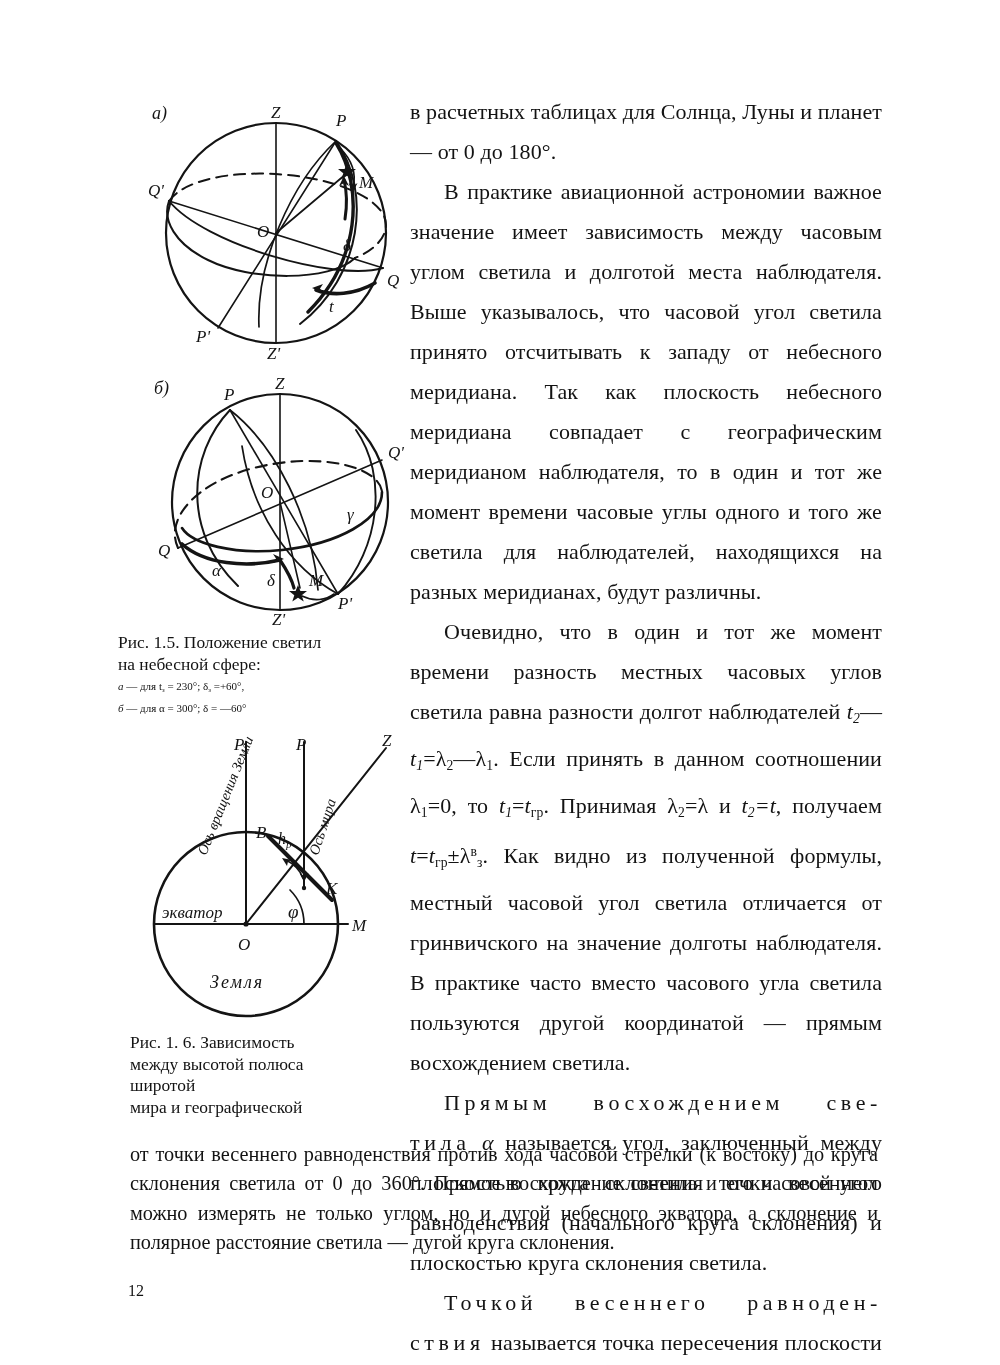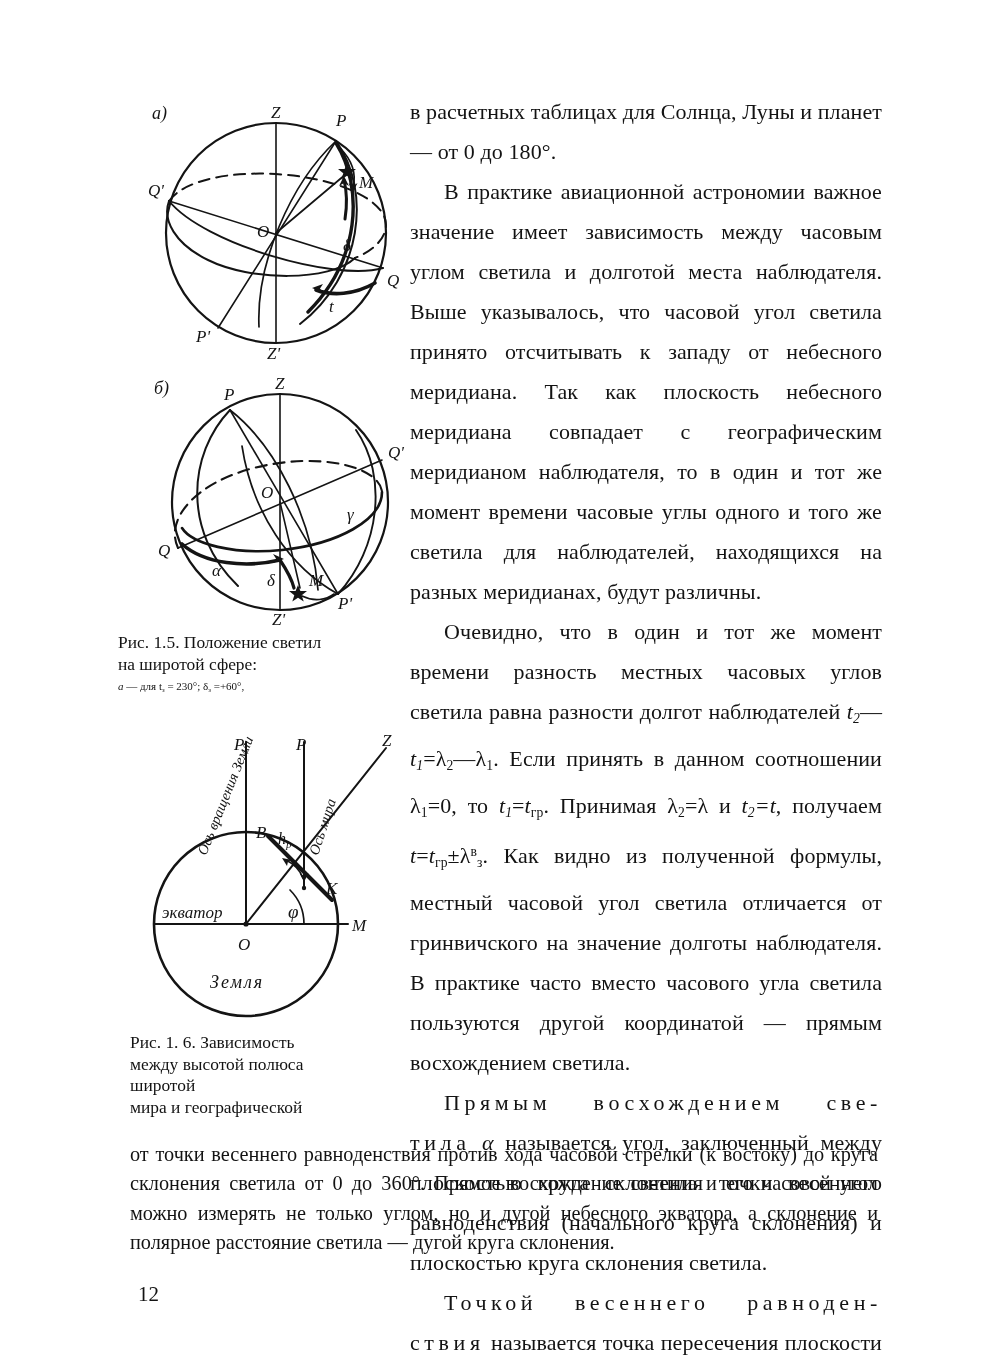--- a/index.html
+++ b/index.html
@@ -47,23 +47,23 @@
   }
   .fullwidth p { margin: 12px; }
 
   .spaced {
     letter-spacing: 4.6px;
     word-spacing: 5px;
   }
 
   .pageno {
     position: absolute;
-    left: 138px;
+    left: 128px;
     top: 1282px;
-    font-size: 21px;
+    font-size: 16px;
   }
 
   
   .mi { font-family: "Liberation Serif", serif; font-style: italic; }
   .sub { font-size: 0.62em; vertical-align: -0.28em; }
   .sup { font-size: 0.62em; vertical-align: 0.5em; }
 
   
   .fig {
     position: absolute;
@@ -188,24 +188,27 @@
         <text x="167" y="214">M</text>
         <text x="125" y="214">δ</text>
         <text x="70" y="204">α</text>
         <text x="205" y="148">γ</text>
       </g>
     </svg>
   </div>
 
   <div class="caption" style="left:118px; top:632px;">
     <span class="cap-line">Рис. 1.5. Положение светил</span>
-    <span class="cap-line">на широтой сфере:</span>
+    <span class="cap-line">на небесной сфере:</span>
     <div class="sub2">
       <span class="cap-line">
         <span class="mi">а</span><span> — для  t</span><span class="sub">з</span><span> = 230°;  δ</span><span class="sub">з</span><span> =+60°,</span>
+      </span>
+      <span class="cap-line">
+        <span class="mi">б</span><span>  —   для  α = 300°;  δ  = —60°</span>
       </span>
     </div>
   </div>
 
   <div class="fig" style="left:136px; top:728px;">
     <svg width="282" height="296" viewBox="0 0 282 296">
       <g fill="none" stroke="#141414" stroke-width="2.0" stroke-linecap="round">
 
         <circle cx="110" cy="196" r="92" stroke-width="2.6"></circle>
 

